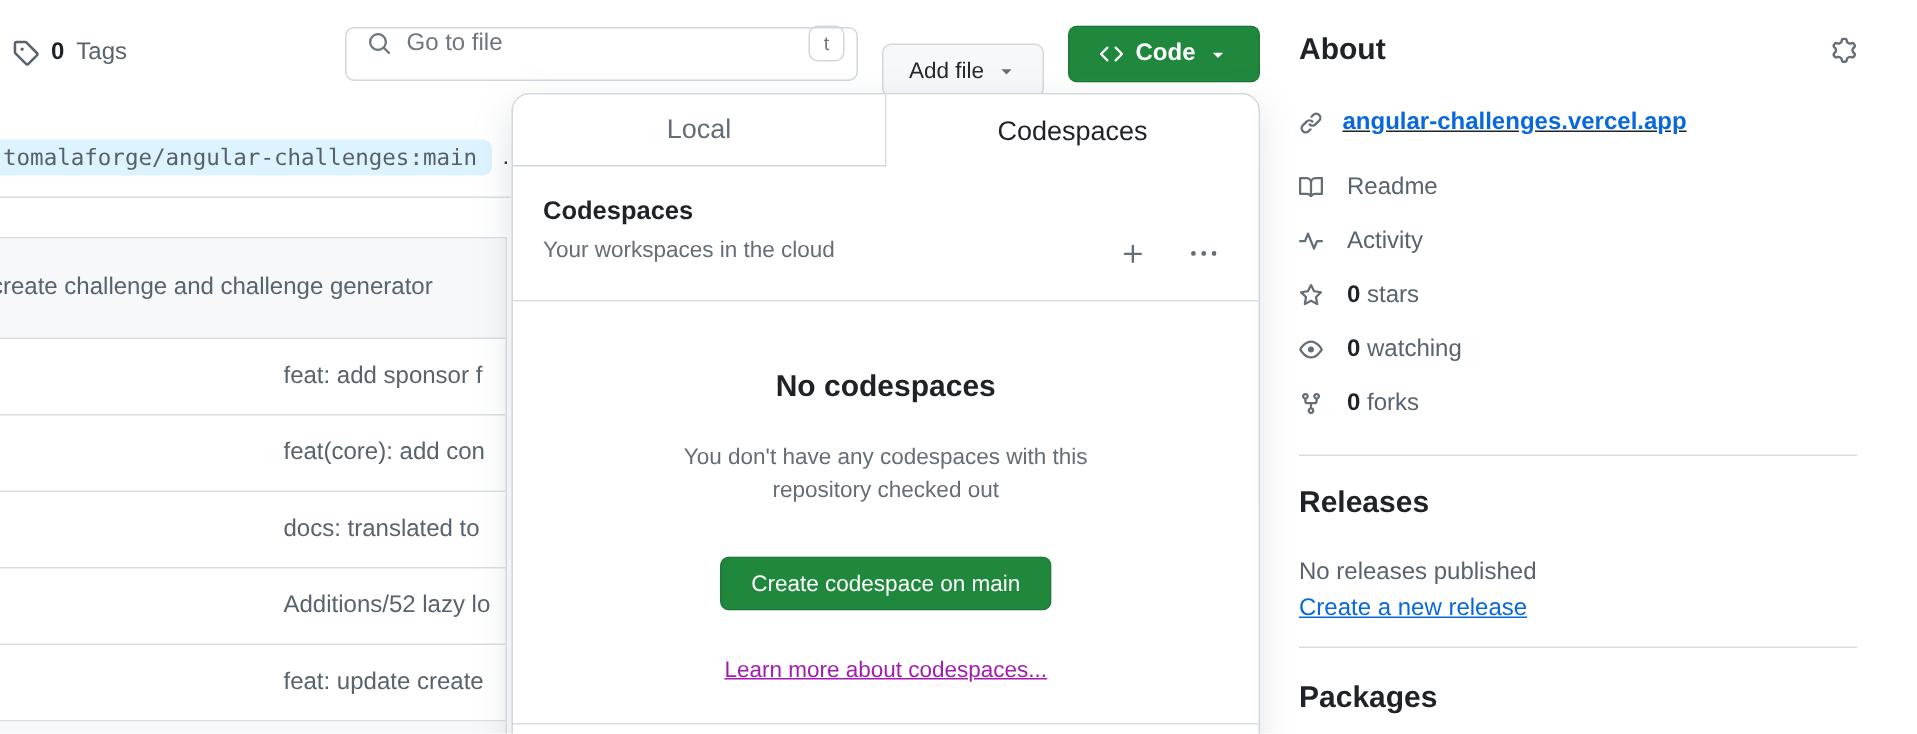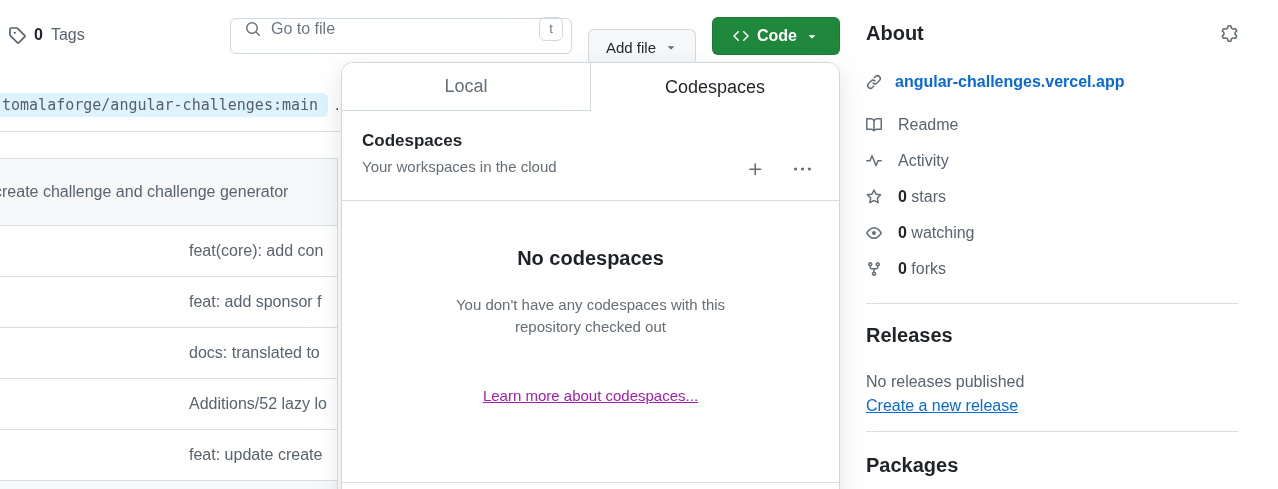--- a/index.html
+++ b/index.html
@@ -75,21 +75,21 @@
     color:#fff; font-size:15px; font-weight:500; border:1px solid rgba(31,35,40,0.15); }
   .learn-more { display:inline-block; margin-top:31px; color:#a21caf; font-size:15px;
     text-decoration:underline; cursor:pointer; }
   .panel-divider { position:absolute; left:0; right:0; top:419px; border-top:1px solid #d8dee4; }
 
   
   .sidebar { position:absolute; left:836px; top:0; width:372px;margin-left:30px; }
   .about-head { display:flex; justify-content:space-between; align-items:center; margin-top:22px; }
   .h2 { font-size:20px; font-weight:700; color:#1f2328; }
   .gear-btn { color:#656d76; }
-  .website-row { display:flex; align-items:center; gap:13px; margin-top:28px; }
+  .website-row { display:flex; align-items:center; gap:13px; margin-top:28px;text-decoration:underline; }
   .website-row .oct { color:#656d76; }
   .website-link { color:#0969da; font-size:16px; font-weight:700; text-decoration:none; cursor:pointer; }
   .about-list { margin-top:16px; }
   .about-item { display:flex; align-items:center; gap:16px; height:36px;
     color:#59636e; font-size:16px; cursor:pointer; }
   .about-item .oct { color:#656d76; }
   .about-item b { color:#1f2328; font-weight:700; }
   .sb-divider { border:none; border-top:1px solid #d8dee4; margin-top:16px; }
   .releases-title { margin-top:20px; }
   .muted-line { margin-top:26px; color:#59636e; font-size:16px; }
@@ -104,24 +104,24 @@
   <span class="code-chip">tomalaforge/angular-challenges:main</span>
   <span class="banner-suffix">.</span>
 </div>
 <div class="banner-border"></div>
 
 <div class="file-table">
   <div class="ft-header">
     <span>create challenge and challenge generator</span>
   </div>
   <div class="ft-row">
+      <span>feat: add sponsor f</span>
+    </div>
+  <div class="ft-row">
       <span>feat(core): add con</span>
-    </div>
-  <div class="ft-row">
-      <span>feat: add sponsor f</span>
     </div>
   <div class="ft-row">
       <span>docs: translated to</span>
     </div>
   <div class="ft-row">
       <span>Additions/52 lazy lo</span>
     </div>
   <div class="ft-row">
       <span>feat: update create</span>
     </div>
@@ -186,20 +186,21 @@
         <svg class="oct" width="17" height="17" viewBox="0 0 16 16" fill="currentColor">
             <path d="M8 9a1.5 1.5 0 1 0 0-3 1.5 1.5 0 0 0 0 3ZM1.5 9a1.5 1.5 0 1 0 0-3 1.5 1.5 0 0 0 0 3Zm13 0a1.5 1.5 0 1 0 0-3 1.5 1.5 0 0 0 0 3Z"></path>
           </svg>
       </button>
     </div>
   </div>
 
   <div class="empty">
     <h3>No codespaces</h3>
     <p>You don't have any codespaces with this repository checked out</p>
+    <button class="btn btn-create">Create codespace on main</button>
     <br>
     <a class="learn-more">Learn more about codespaces...</a>
   </div>
 
   <div class="panel-divider"></div>
 </div>
 
 <div class="sidebar">
   <div class="about-head">
     <span class="h2">About</span>

